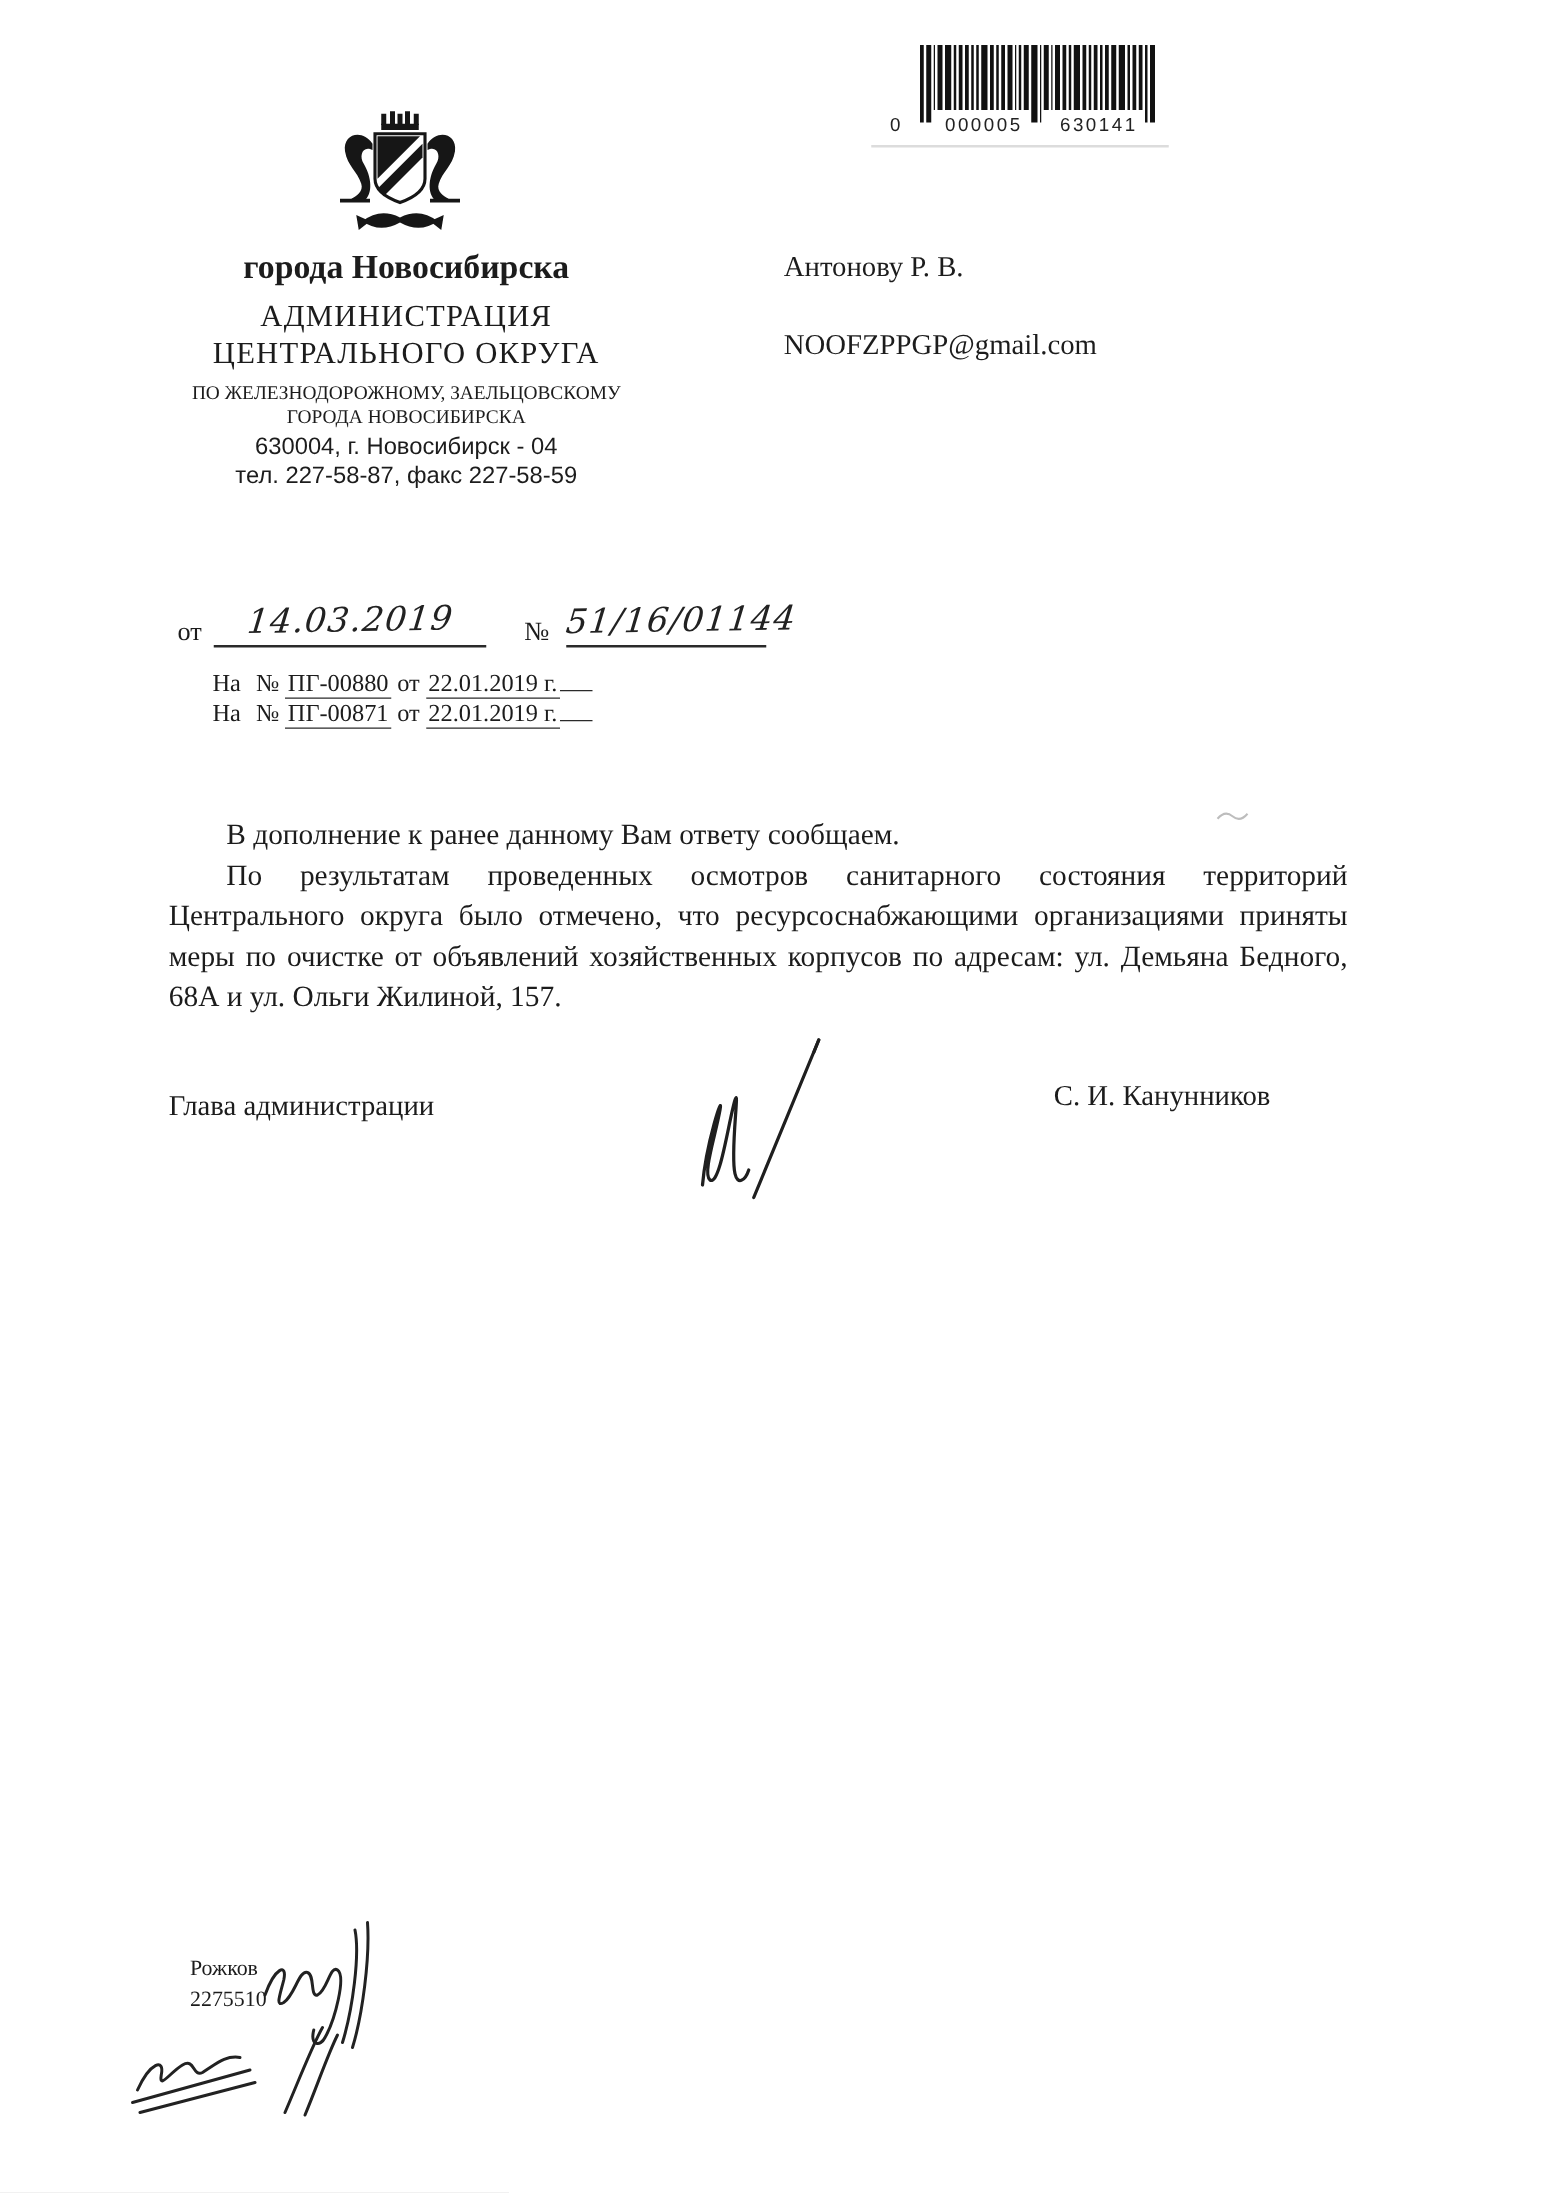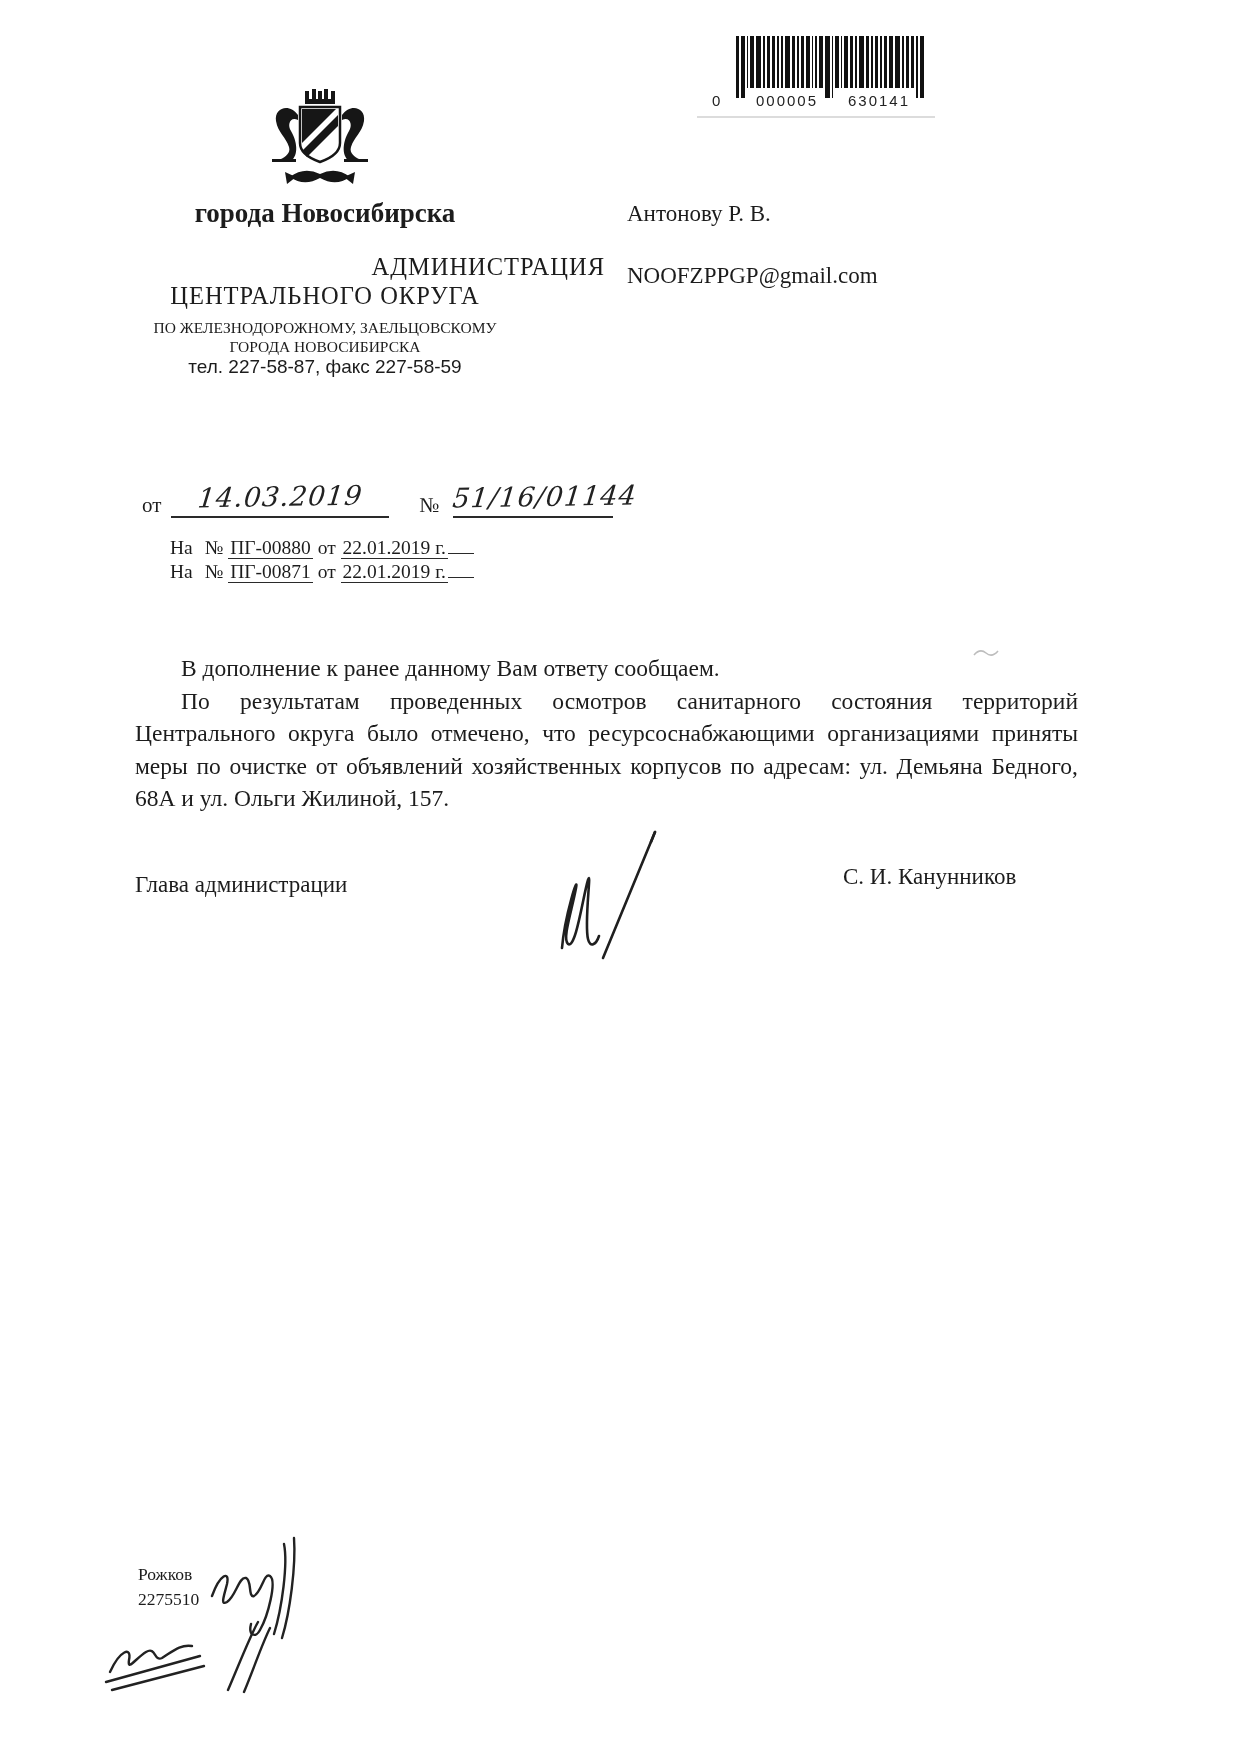--- a/index.html
+++ b/index.html
@@ -13,21 +13,21 @@
   .bars{position:absolute; left:46px; top:0;}
   .bars .bar{display:inline-block; background:#111; margin-right:2px; vertical-align:top;}
   .bc-digit{position:absolute; font-family:"Liberation Sans", sans-serif; font-size:15px; color:#222; top:56px; letter-spacing:2px;}
   .bc-d0{left:22px;} .bc-d1{left:66px;} .bc-d2{left:158px;}
   .bc-line{position:absolute; left:697px; top:116px; width:238px; height:2px; background:#dcdcdc;}
   
   .emblem{position:absolute; left:252px; top:88px; width:136px; height:106px;}
   .lh{position:absolute; left:45px; top:194px; width:560px; text-align:center;}
   .org1{font-size:31px; font-weight:bold; letter-spacing:13px; padding-left:13px;}
   .org2{font-size:27px; font-weight:bold; margin-top:4px;}
-  .dept1{font-size:24.5px; margin-top:24px; letter-spacing:1px;text-align:right;}
+  .dept1{font-size:24.5px; margin-top:11px; letter-spacing:1px;}
   .dept2{font-size:24.5px; margin-top:1px; letter-spacing:1px;}
   .sub{font-size:15.5px; line-height:19px;}
   .sub.first{margin-top:8px;}
   .addr{font-family:"Liberation Sans", sans-serif; font-size:19px; line-height:22.5px;}
   .addr.first{margin-top:4px;}
   
   .ref-line{position:absolute; left:142px; top:482px; font-size:21px; white-space:nowrap;}
   .blank{display:inline-block; border-bottom:2px solid #2a2a2a; text-align:center; vertical-align:bottom; height:34px; line-height:30px;}
   .blank.date{width:218px; margin-left:10px;}
   .blank.num{width:160px; margin-left:14px;}
@@ -41,21 +41,21 @@
   .rcpt-name{position:absolute; left:627px; top:201px; font-size:23px;}
   .rcpt-email{position:absolute; left:627px; top:263px; font-size:23px;}
   
   .body-text{position:absolute; left:135px; top:652px; width:943px; font-size:23.5px; line-height:32.6px; text-align:justify;}
   .body-text p{margin:0; text-indent:46px;}
   
   .position-label{position:absolute; left:135px; top:872px; font-size:23px;}
   .sig-main{position:absolute; left:535px; top:826px; width:165px; height:142px;}
   .signer-name{position:absolute; left:843px; top:864px; font-size:23px;}
   
-  .exec-block{position:absolute; left:138px; top:1562px; font-size:17.5px; line-height:25px;}
+  .exec-block{position:absolute; left:152px; top:1562px; font-size:17.5px; line-height:25px;}
   .scribble1{position:absolute; left:198px; top:1530px; width:150px; height:118px;}
   .scribble2{position:absolute; left:100px; top:1616px; width:205px; height:85px;}
   .artifact{position:absolute; left:972px; top:646px; width:34px; height:14px;}
   svg{display:block;}
 </style>
 </head>
 <body>
 
 <div class="page">
 
@@ -89,20 +89,21 @@
       <path d="M103 83 l-11 5 9 7 z" fill="#161616"></path>
     </svg>
   </div>
 
   <div class="lh">
     <div class="org2">города Новосибирска</div>
     <div class="dept1">АДМИНИСТРАЦИЯ</div>
     <div class="dept2">ЦЕНТРАЛЬНОГО ОКРУГА</div>
     <div class="sub first">ПО ЖЕЛЕЗНОДОРОЖНОМУ, ЗАЕЛЬЦОВСКОМУ</div>
     <div class="sub">ГОРОДА НОВОСИБИРСКА</div>
+    <div class="addr first">630004, г. Новосибирск - 04</div>
     <div class="addr">тел. 227-58-87, факс 227-58-59</div>
   </div>
 
   <div class="ref-line">
     <span>от</span><span class="blank date"><span class="hand">14.03.2019</span></span><span class="num-label">№</span><span class="blank num"><span class="hand">51/16/01144</span></span>
   </div>
 
   <div class="na-block">
     <div>
       <span>На</span><span class="gap"></span><span>№</span>

